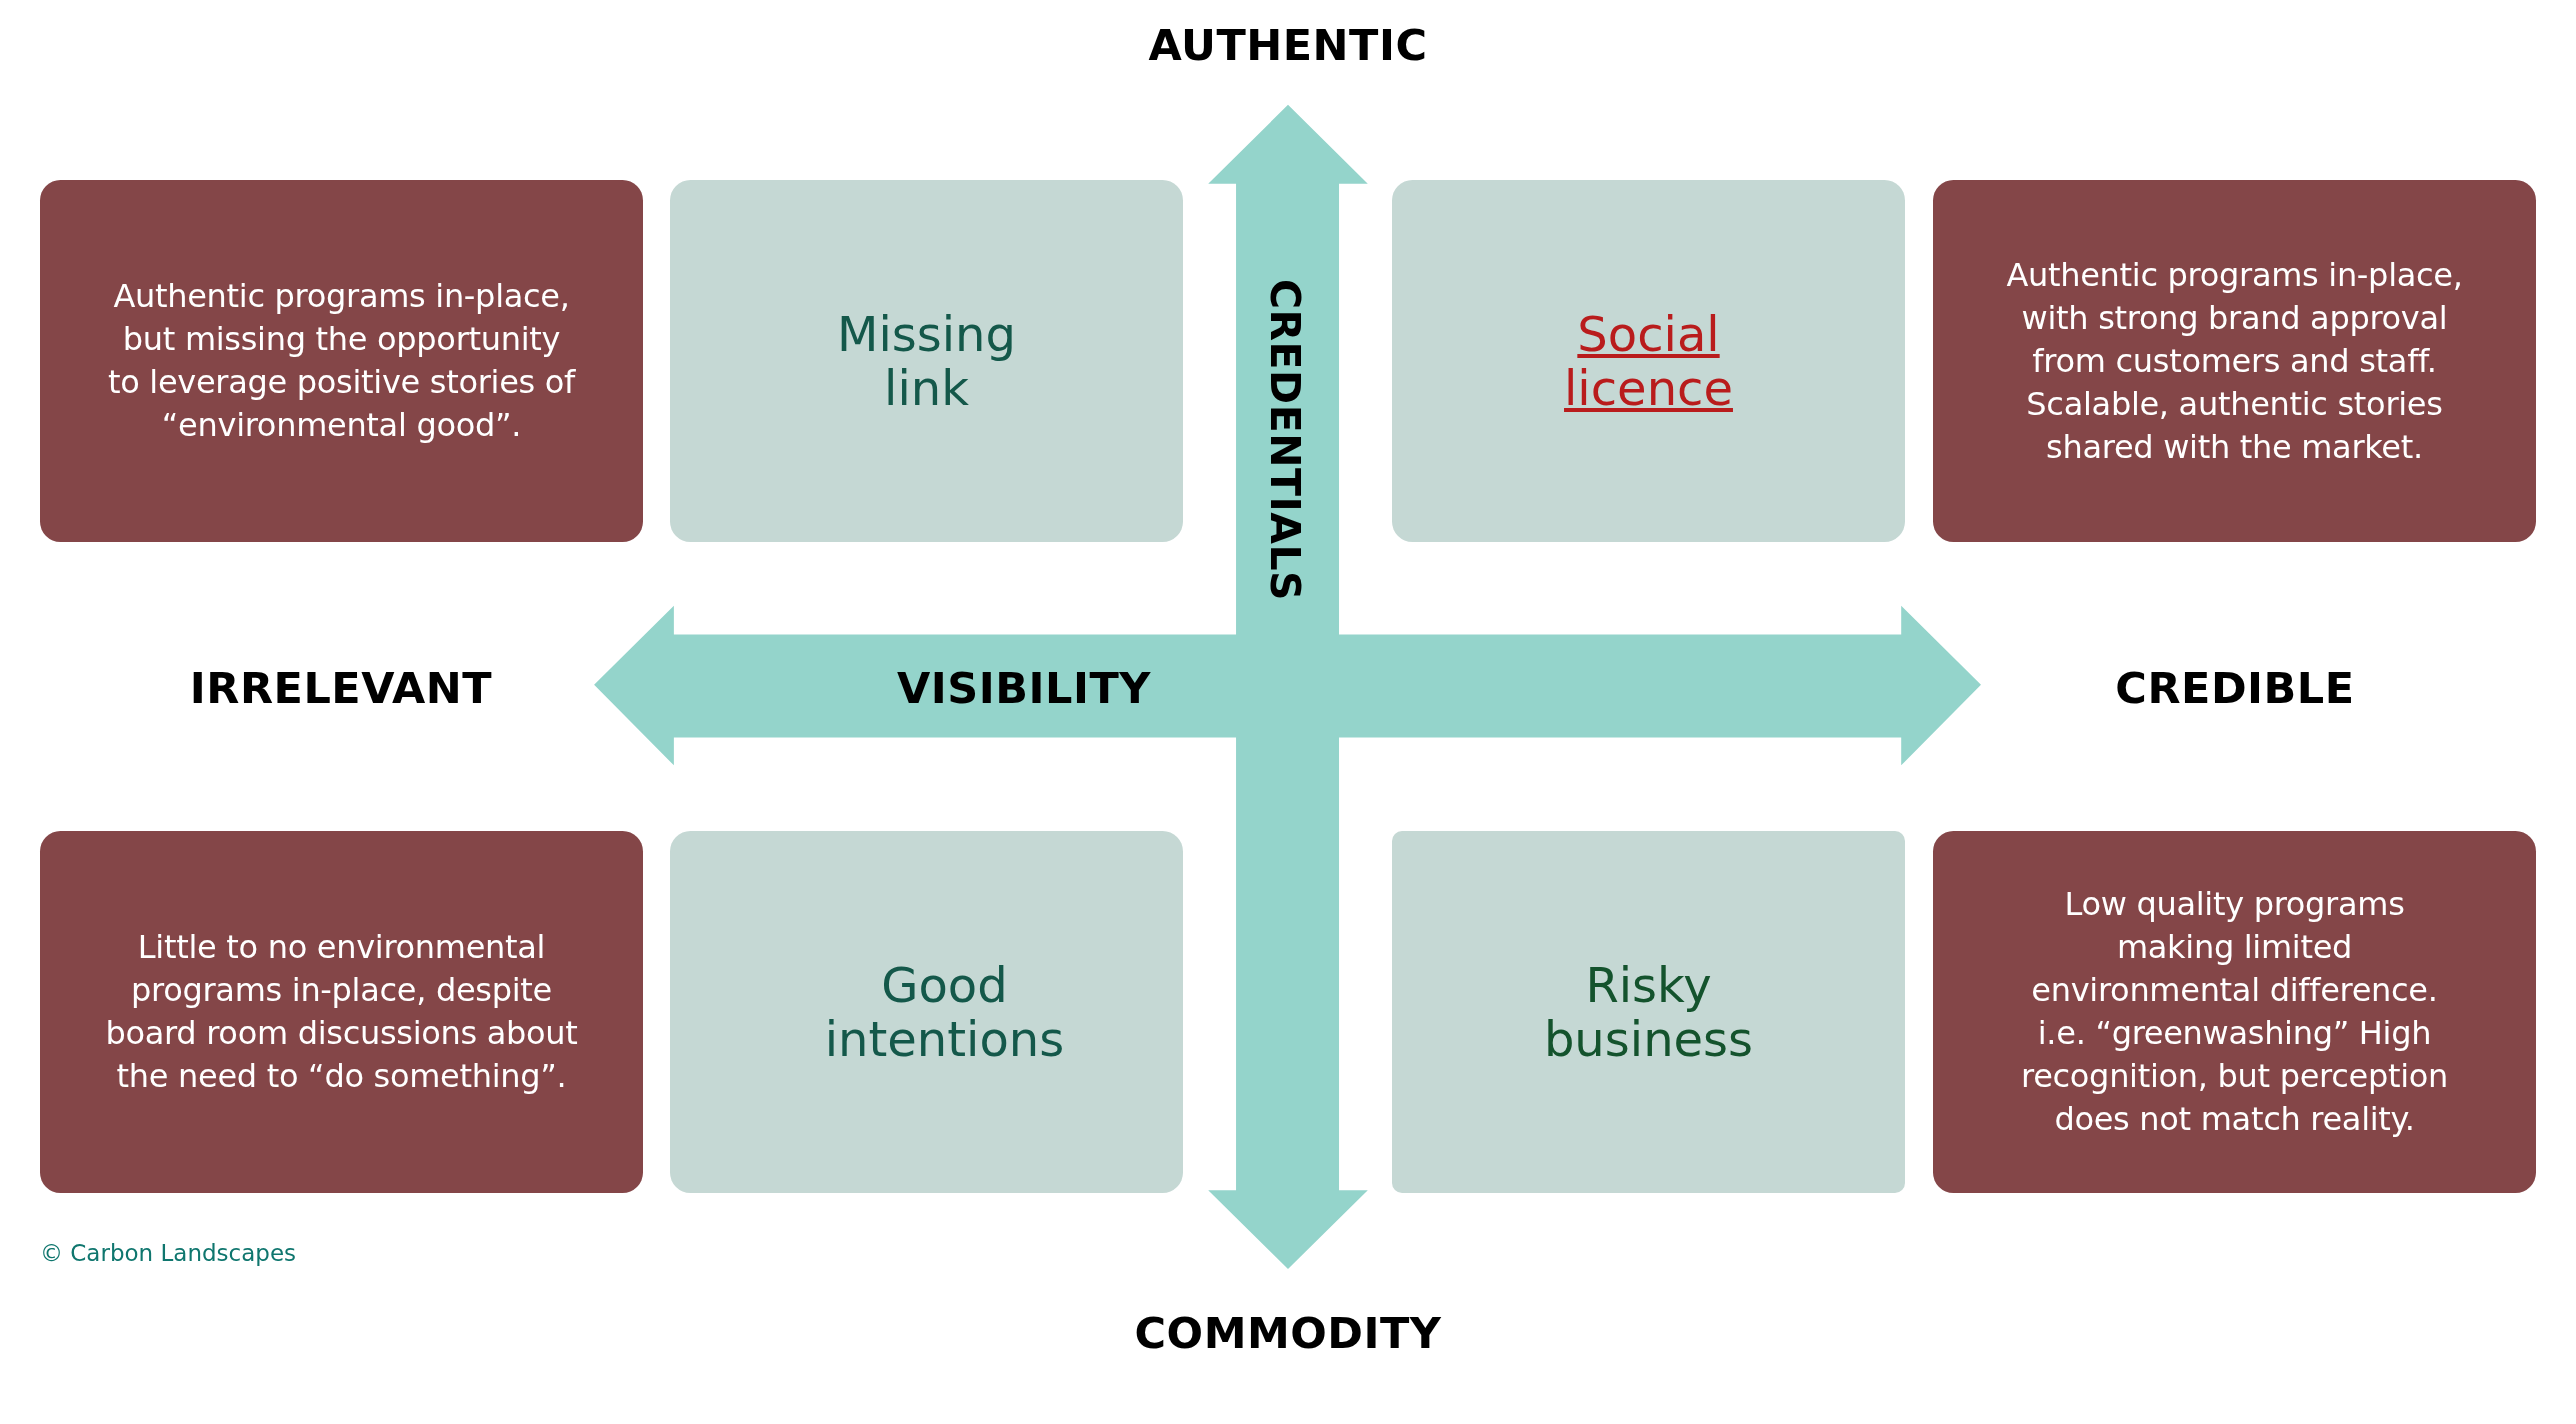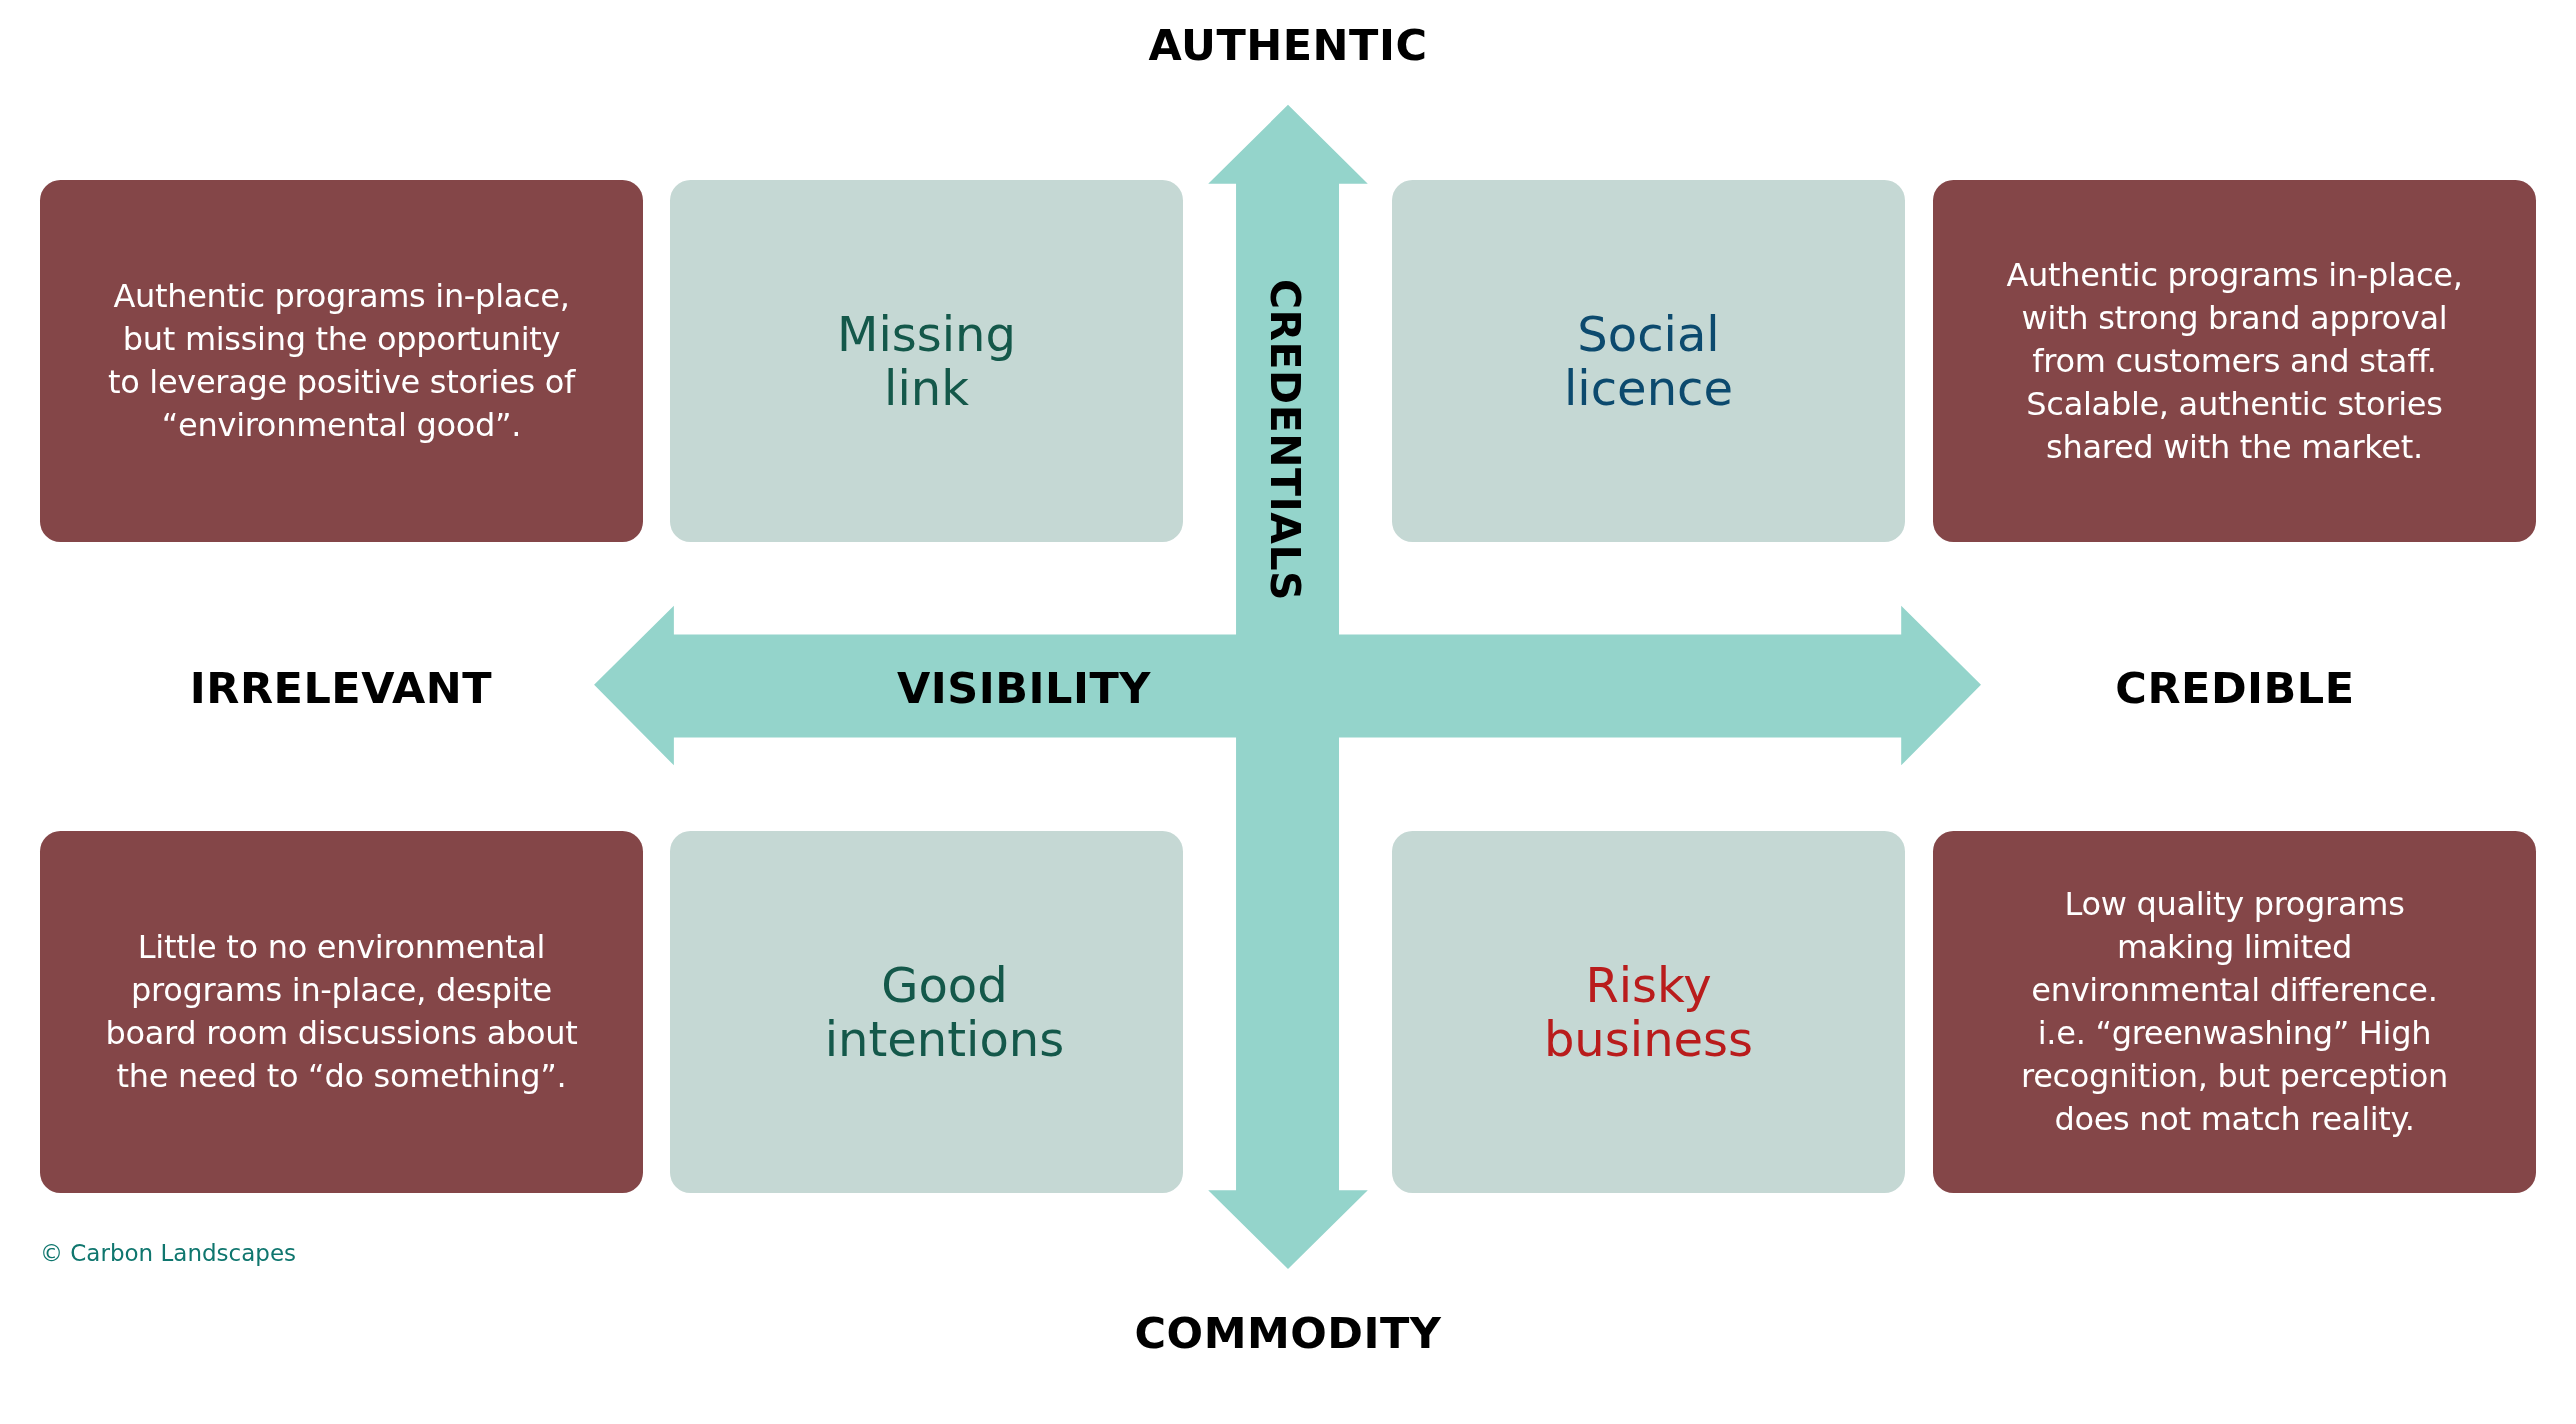--- a/index.html
+++ b/index.html
@@ -31,21 +31,21 @@
 <div class="box desc" style="left:40px; top:180px; background:#844648;">
   <span>Authentic programs in-place,
 but missing the opportunity
 to leverage positive stories of
 “environmental good”.</span>
 </div>
 <div class="box quad" style="left:670px; top:180px; background:#c5d8d4; color:#14584a;">
   <span>Missing
 link</span>
 </div>
-<div class="box quad" style="left:1392px; top:180px; background:#c5d8d4; color:#0c4a6e;">
+<div class="box quad" style="left:1392px; top:180px; background:#c5d8d4; color:#b91c1c;text-decoration:underline;">
   <span>Social
 licence</span>
 </div>
 <div class="box desc" style="left:1933px; top:180px; background:#844648;">
   <span>Authentic programs in-place,
 with strong brand approval
 from customers and staff.
 Scalable, authentic stories
 shared with the market.</span>
 </div>
@@ -53,21 +53,21 @@
 <div class="box desc" style="left:40px; top:831px; background:#844648;">
   <span>Little to no environmental
 programs in-place, despite
 board room discussions about
 the need to “do something”.</span>
 </div>
 <div class="box quad" style="left:670px; top:831px; background:#c5d8d4; color:#14584a;padding-left:36px;">
   <span>Good
 intentions</span>
 </div>
-<div class="box quad" style="left:1392px; top:831px; background:#c5d8d4; color:#b91c1c;">
+<div class="box quad" style="left:1392px; top:831px; background:#c5d8d4; color:#14532d;border-radius:10px;">
   <span>Risky
 business</span>
 </div>
 <div class="box desc" style="left:1933px; top:831px; background:#844648;">
   <span>Low quality programs
 making limited
 environmental difference.
 i.e. “greenwashing” High
 recognition, but perception
 does not match reality.</span>

